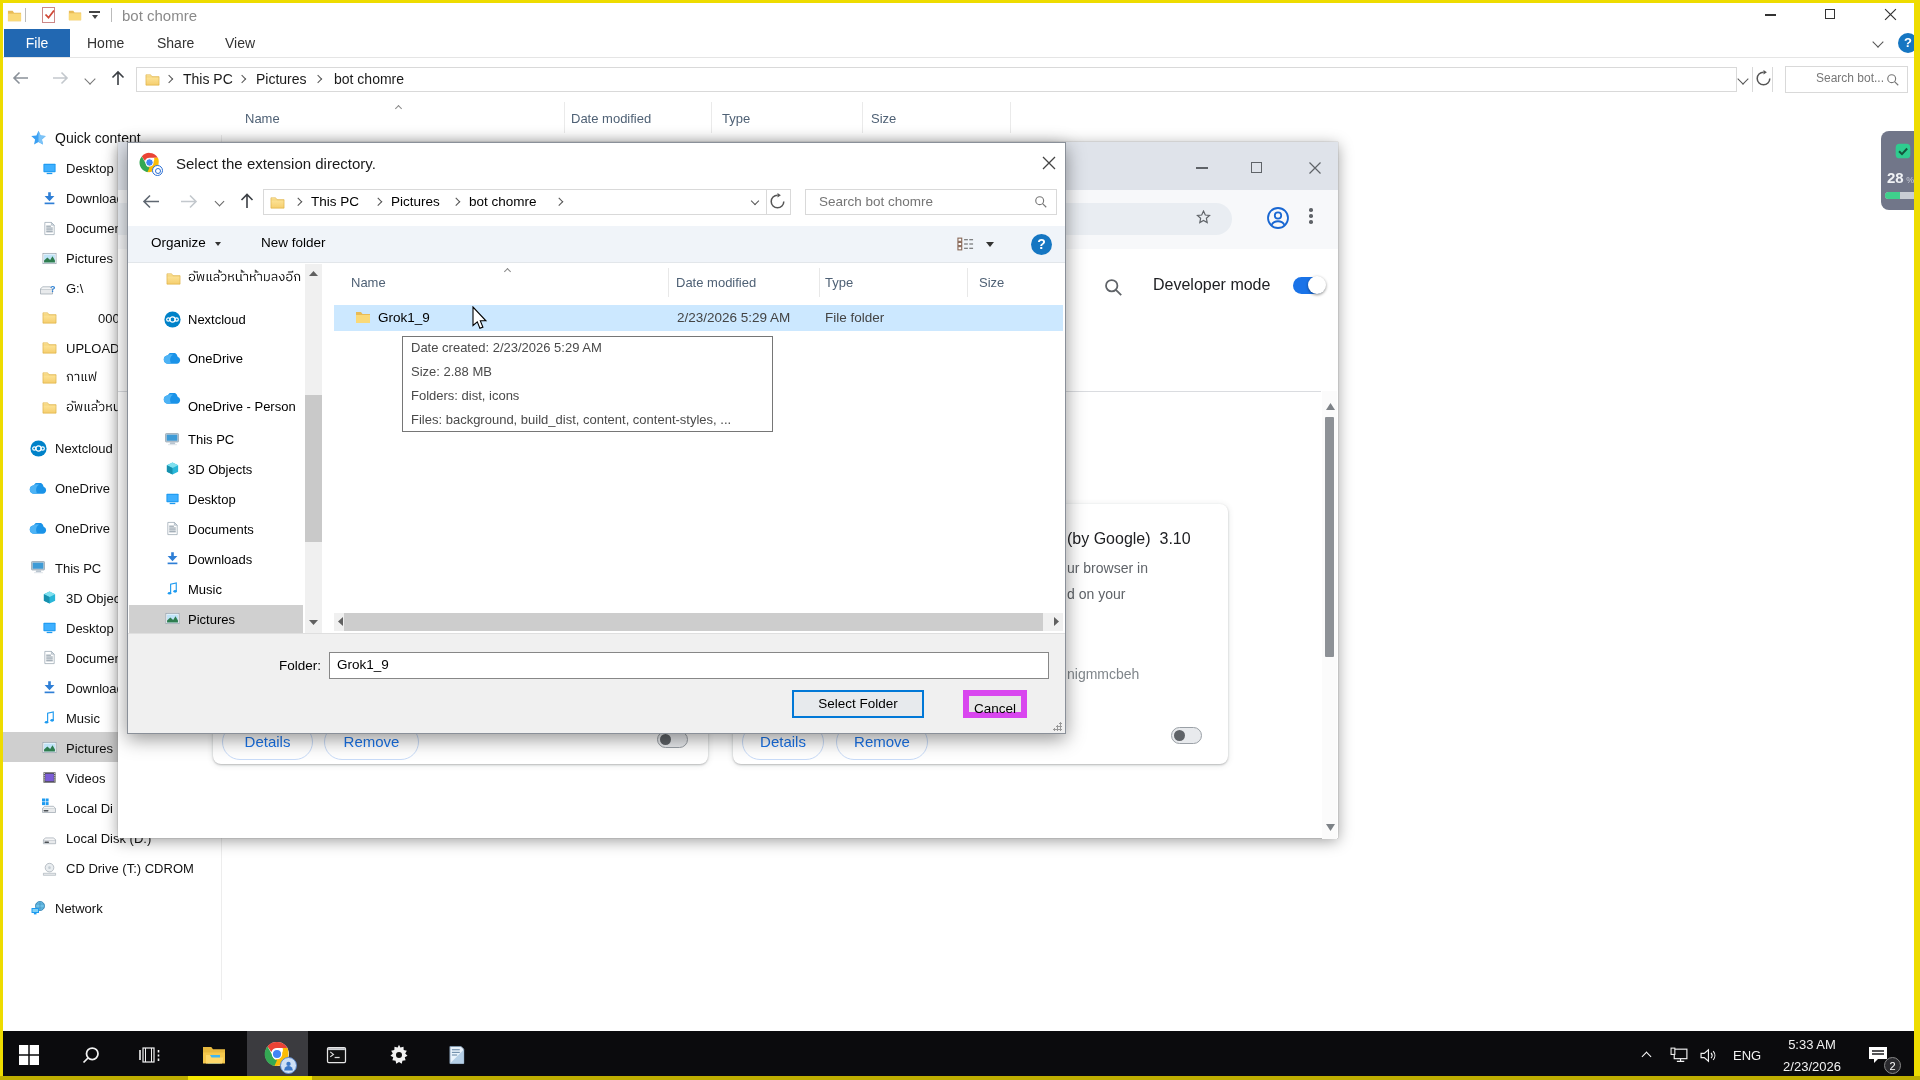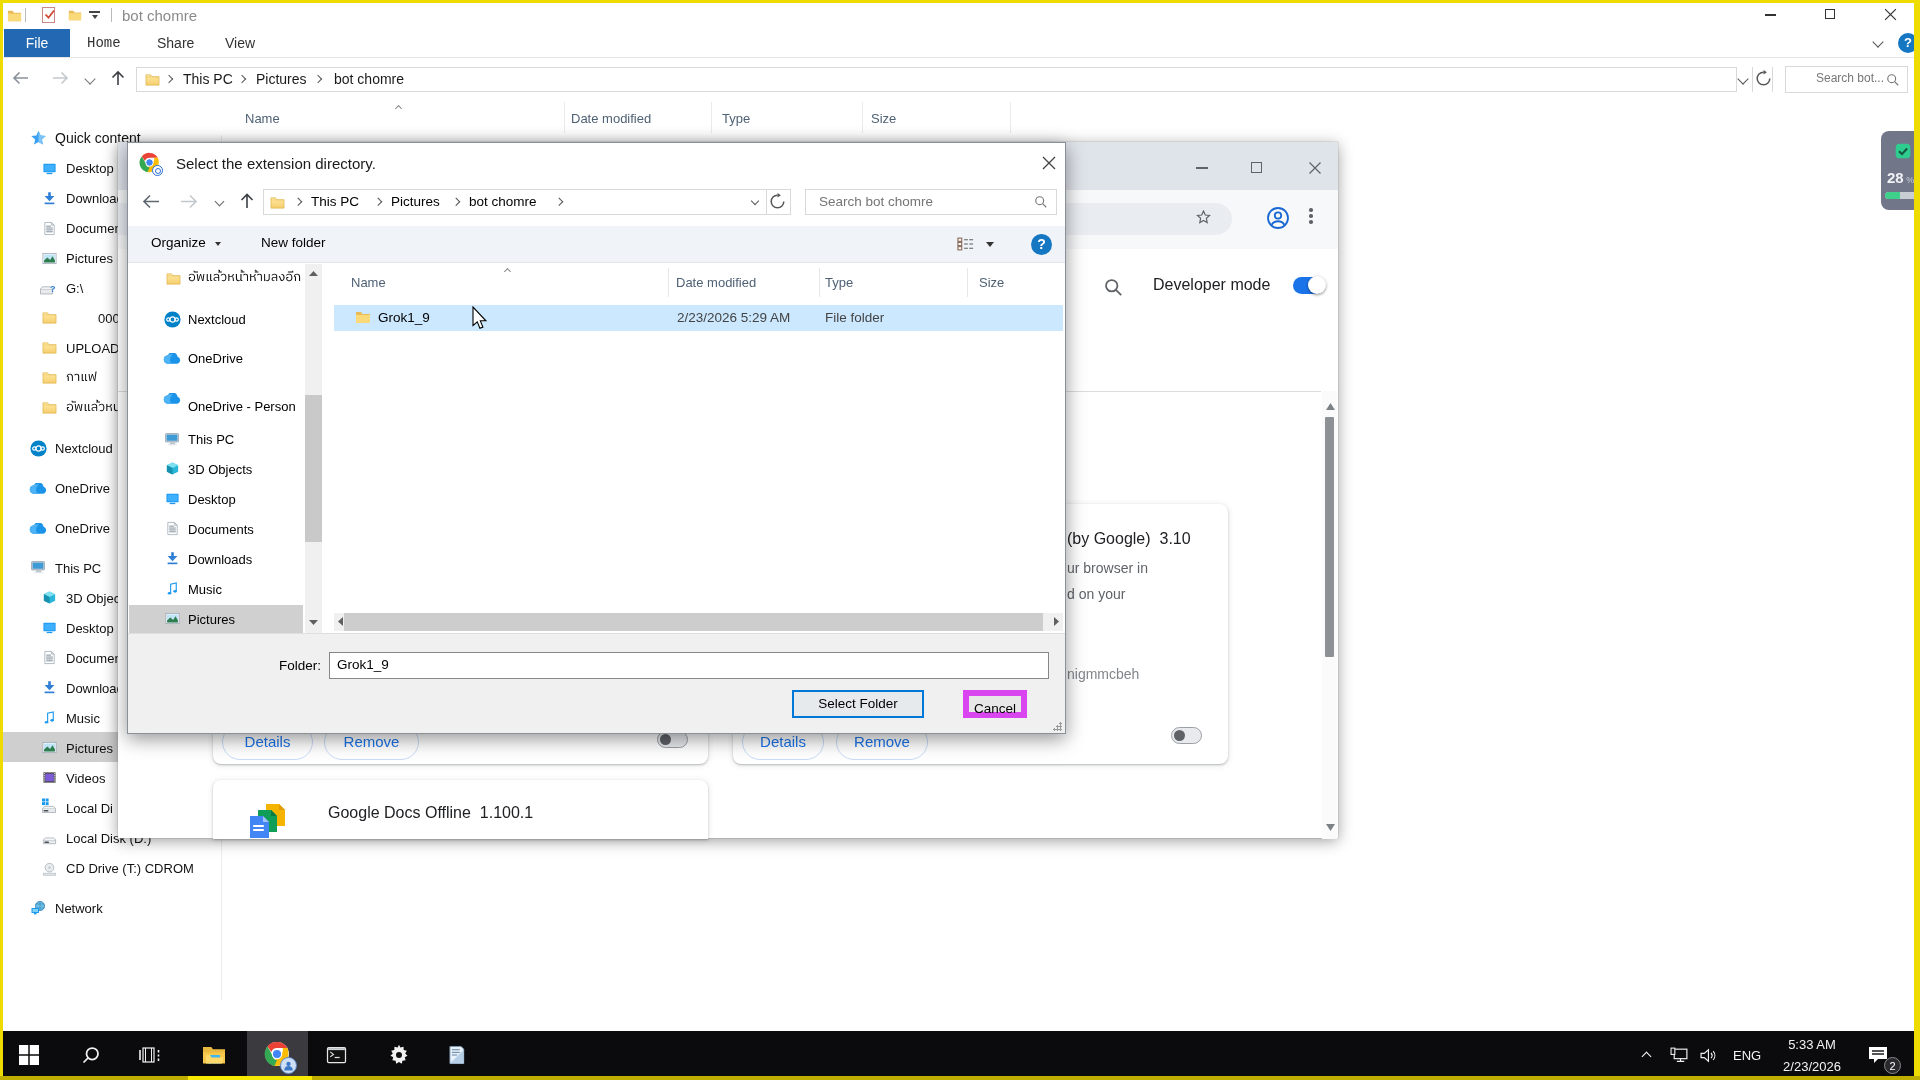--- a/index.html
+++ b/index.html
@@ -216,21 +216,21 @@
 
     <div class="abs" style="left:1765px;top:14px;width:11px;height:1.5px;background:#333"></div>
     <div class="abs" style="left:1825px;top:9px;width:10px;height:10px;border:1.2px solid #333"></div>
     <svg class="abs" style="left:1884px;top:8px" width="13" height="13" viewBox="0 0 12 12">
         <path d="M1 1 L11 11 M11 1 L1 11" stroke="#333" stroke-width="1.1"></path>
       </svg>
   </div>
 
   <div class="abs" style="left:0;top:29px;width:1920px;height:28px;background:#fff;">
     <div class="abs" style="left:4px;top:0;width:66px;height:28px;background:#2268b2;color:#fff;font-size:14px;text-align:center;line-height:28px;">File</div>
-    <div class="abs" style="left:87px;top:6px;font-size:14px;color:#333;font-family:Liberation Mono, monospace;">Home</div>
+    <div class="abs" style="left:87px;top:6px;font-size:14px;color:#333;">Home</div>
     <div class="abs" style="left:157px;top:6px;font-size:14px;color:#333;">Share</div>
     <div class="abs" style="left:225px;top:6px;font-size:14px;color:#333;">View</div>
     <span class="chev chev-d abs" style="left:1874px;top:9px;border-color:#555;"></span>
     <div class="abs" style="left:1898px;top:4px;width:20px;height:20px;border-radius:50%;background:#1576c2;color:#fff;font-size:13px;font-weight:bold;text-align:center;line-height:20px;">?</div>
   </div>
 
   <div class="abs" style="left:0;top:57px;width:1920px;height:43px;background:#fff;border-top:1px solid #e5e5e5;">
     <svg class="abs" style="left:12px;top:12px" width="18" height="16" viewBox="0 0 18 16">
         <path d="M16 8 H2 M7.5 2.5 L2 8 l5.5 5.5" fill="none" stroke="#8a9199" stroke-width="1.6"></path>
       </svg>
@@ -438,26 +438,20 @@
 
   <div class="abs" style="left:104px;top:582px;width:91px;height:36px;border:1px solid #c8dbf8;border-radius:18px;color:#1a73e8;font-size:15px;text-align:center;line-height:34px;background:#fff;">Details</div>
   <div class="abs" style="left:206px;top:582px;width:95px;height:36px;border:1px solid #c8dbf8;border-radius:18px;color:#1a73e8;font-size:15px;text-align:center;line-height:34px;background:#fff;">Remove</div>
   <div class="abs" style="left:539px;top:589px;width:31px;height:17px;background:#e8eaed;border:1px solid #9aa0a6;border-radius:9px;"></div>
   <div class="abs" style="left:542px;top:592px;width:11px;height:11px;background:#5f6368;border-radius:50%;"></div>
   <div class="abs" style="left:624px;top:582px;width:82px;height:36px;border:1px solid #c8dbf8;border-radius:18px;color:#1a73e8;font-size:15px;text-align:center;line-height:34px;background:#fff;">Details</div>
   <div class="abs" style="left:718px;top:582px;width:92px;height:36px;border:1px solid #c8dbf8;border-radius:18px;color:#1a73e8;font-size:15px;text-align:center;line-height:34px;background:#fff;">Remove</div>
   <div class="abs" style="left:1053px;top:585px;width:31px;height:17px;background:#e8eaed;border:1px solid #9aa0a6;border-radius:9px;"></div>
   <div class="abs" style="left:1056px;top:588px;width:11px;height:11px;background:#5f6368;border-radius:50%;"></div>
 
-  <div class="abs" style="left:95px;top:638px;width:495px;height:59px;background:#fff;border-radius:8px 8px 0 0;box-shadow:0 1px 2px rgba(60,64,67,.3),0 1px 6px rgba(60,64,67,.15);">
-    <svg class="abs" style="left:35px;top:20px" width="40" height="40">
-        <use href="#i-docs"></use>
-      </svg>
-    <div class="abs" style="left:115px;top:24px;font-size:16px;color:#202124;">Google Docs Offline&nbsp;&nbsp;<span style="color:#202124">1.100.1</span></div>
-  </div>
 
   <div class="abs" style="left:1204px;top:249px;width:15px;height:448px;background:#fbfbfb;"></div>
   <svg class="abs" style="left:1208px;top:261px" width="9" height="7" viewBox="0 0 9 7">
       <path d="M4.5 0 L9 7 H0 z" fill="#7d8287"></path>
     </svg>
   <div class="abs" style="left:1207px;top:275px;width:9px;height:240px;background:#8d9196;border-radius:1px;"></div>
   <svg class="abs" style="left:1208px;top:682px" width="9" height="7" viewBox="0 0 9 7">
       <path d="M4.5 7 L9 0 H0 z" fill="#7d8287"></path>
     </svg>
 </div>
@@ -607,20 +601,28 @@
       </svg>
     <div class="abs" style="left:44px;top:5px;font-size:13.5px;color:#000;">Grok1_9</div>
     <div class="abs" style="left:343px;top:5px;font-size:13.5px;color:#444;">2/23/2026 5:29 AM</div>
     <div class="abs" style="left:491px;top:5px;font-size:13.5px;color:#444;">File folder</div>
   </div>
 
   <svg class="abs" style="left:344px;top:163px;z-index:5" width="17" height="25" viewBox="0 0 17 25">
     <path d="M1 1 v18.5 l4.3-3.6 2.6 6.4 3-1.2 -2.6-6.3 h5.6 z" fill="#fff" stroke="#000" stroke-width="1.1"></path>
   </svg>
 
+  <div class="abs" style="left:274px;top:193px;width:371px;height:96px;background:#fff;border:1px solid #767676;z-index:4;">
+    <div class="abs" style="left:8px;top:-1px;font-size:13px;color:#4a4a4a;line-height:24px;white-space:nowrap;">
+      Date created: 2/23/2026 5:29 AM<br>
+      Size: 2.88 MB<br>
+      Folders: dist, icons<br>
+      Files: background, build_dist, content, content-styles, ...
+    </div>
+  </div>
 
   <div class="abs" style="left:206px;top:470px;width:729px;height:18px;background:#f0f0f0;">
     <svg class="abs" style="left:4px;top:4px" width="5" height="9" viewBox="0 0 5 9">
         <path d="M5 0 L0 4.5 L5 9 z" fill="#606060"></path>
       </svg>
     <div class="abs" style="left:10px;top:0;width:699px;height:18px;background:#cdcdcd;"></div>
     <svg class="abs" style="left:720px;top:4px" width="5" height="9" viewBox="0 0 5 9">
         <path d="M0 0 L5 4.5 L0 9 z" fill="#606060"></path>
       </svg>
   </div>

